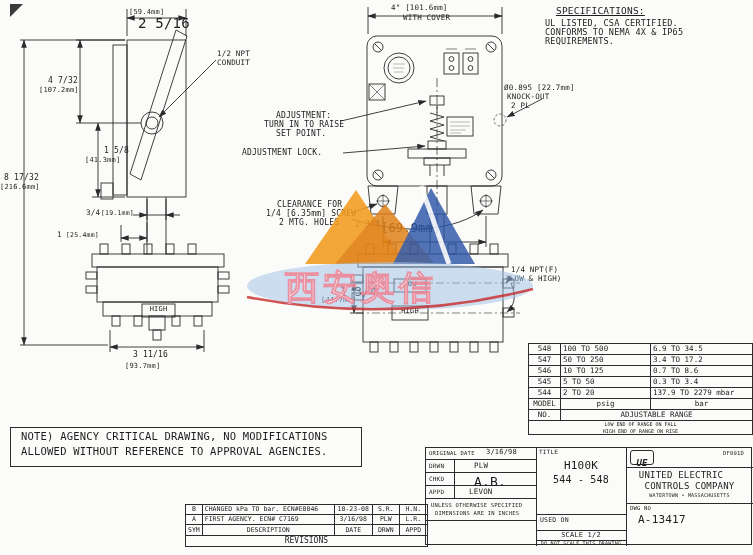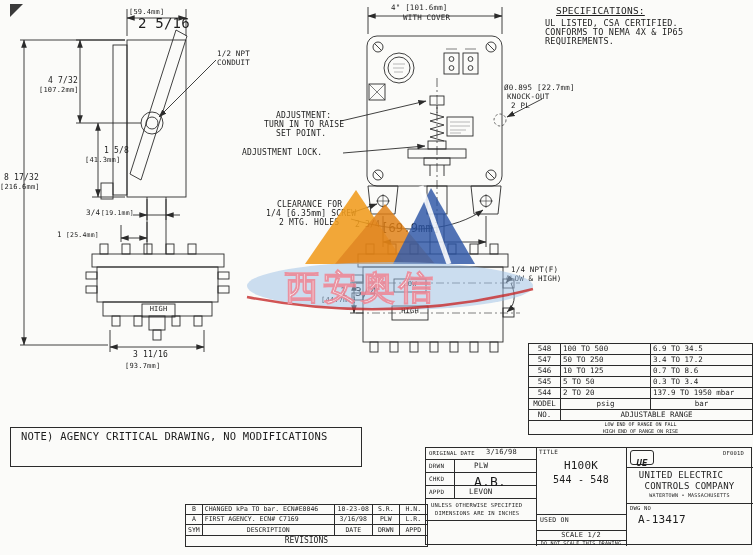--- a/index.html
+++ b/index.html
@@ -205,20 +205,21 @@
   <span class="t ctr" style="left:394px;top:281px;width:32px;font-size:7px">LOW</span>
   <span class="t ctr" style="left:392px;top:308px;width:36px;font-size:7px">HIGH</span>
 
   <span class="t u" style="left: 556px;top:6px;font-size:9.5px">SPECIFICATIONS:</span>
   <span class="t" style="left:545px;top:19px;font-size:8.5px">UL LISTED, CSA CERTIFIED.</span>
   <span class="t" style="left:545px;top:28px;font-size:8.5px">CONFORMS TO NEMA 4X &amp; IP65</span>
   <span class="t" style="left:545px;top:37px;font-size:8.5px">REQUIREMENTS.</span>
 
   <div class="box" style="left:10px;top:427px;width:352px;height:40px"></div>
   <span class="t" style="left:21px;top:431px;font-size:10.5px">NOTE) AGENCY CRITICAL DRAWING, NO MODIFICATIONS</span>
+  <span class="t" style="left:21px;top:446px;font-size:10.5px">ALLOWED WITHOUT REFERENCE TO APPROVAL AGENCIES.</span>
 
   <table class="g range" style="left:528px;top:343px">
     <tbody>
         <tr>
       <td style="width:32px;text-align:center">548</td>
       <td style="width:90px">100 TO 500</td>
       <td style="width:102px">6.9 TO 34.5</td>
     </tr>
     <tr>
       <td style="text-align:center">547</td>
@@ -231,21 +232,21 @@
       <td>0.7 TO 8.6</td>
     </tr>
     <tr>
       <td style="text-align:center">545</td>
       <td>5 TO 50</td>
       <td>0.3 TO 3.4</td>
     </tr>
     <tr>
       <td style="text-align:center">544</td>
       <td>2 TO 20</td>
-      <td>137.9 TO 1950 mbar</td>
+      <td>137.9 TO 2279 mbar</td>
     </tr>
     <tr>
       <td style="text-align:center">MODEL</td>
       <td style="text-align:center">psig</td>
       <td style="text-align:center">bar</td>
     </tr>
     <tr>
       <td style="text-align:center">NO.</td>
       <td colspan="2" style="text-align:center">ADJUSTABLE RANGE</td>
     </tr>

